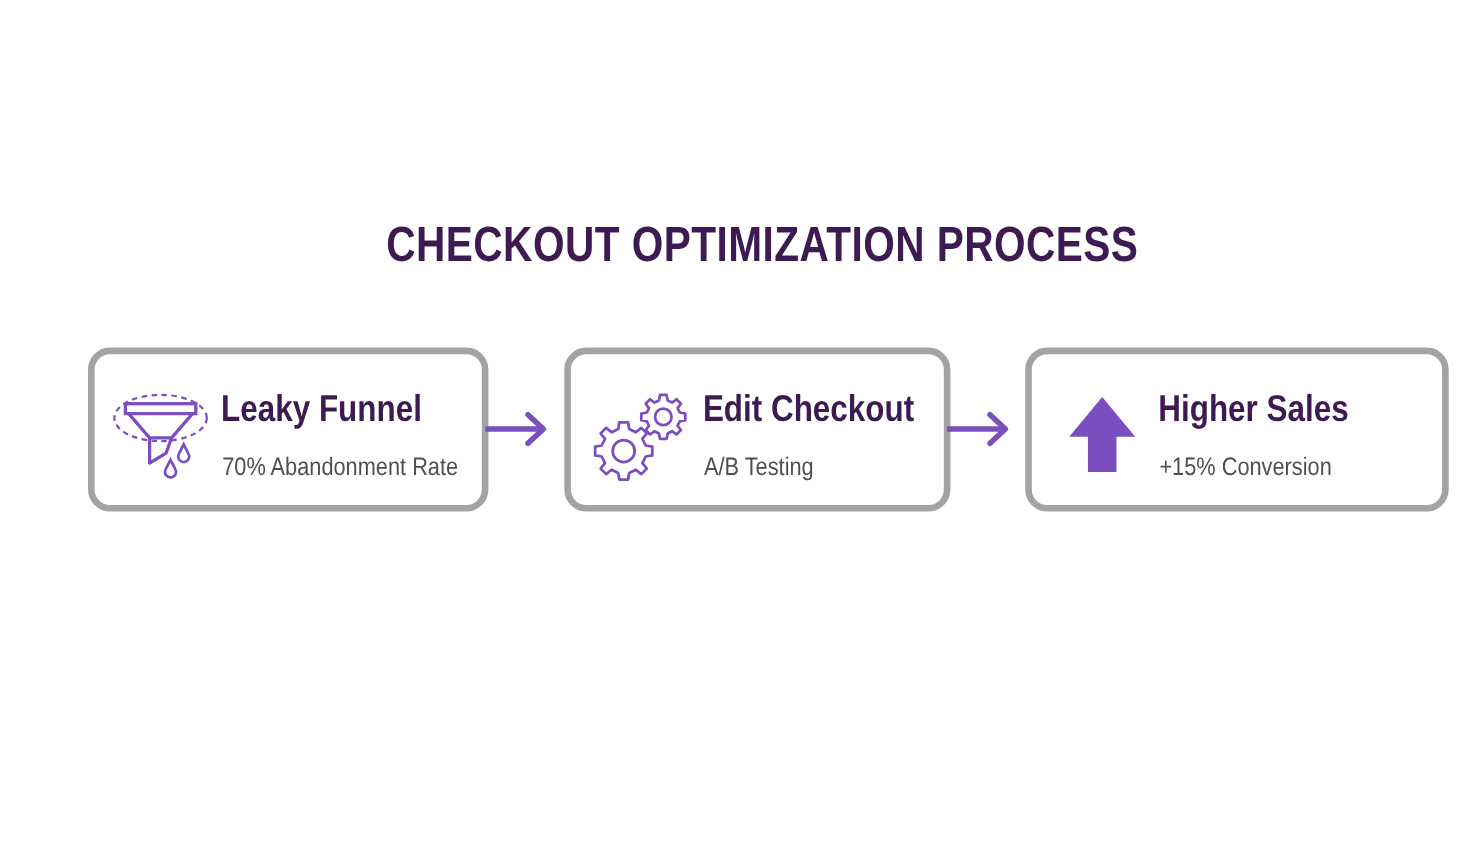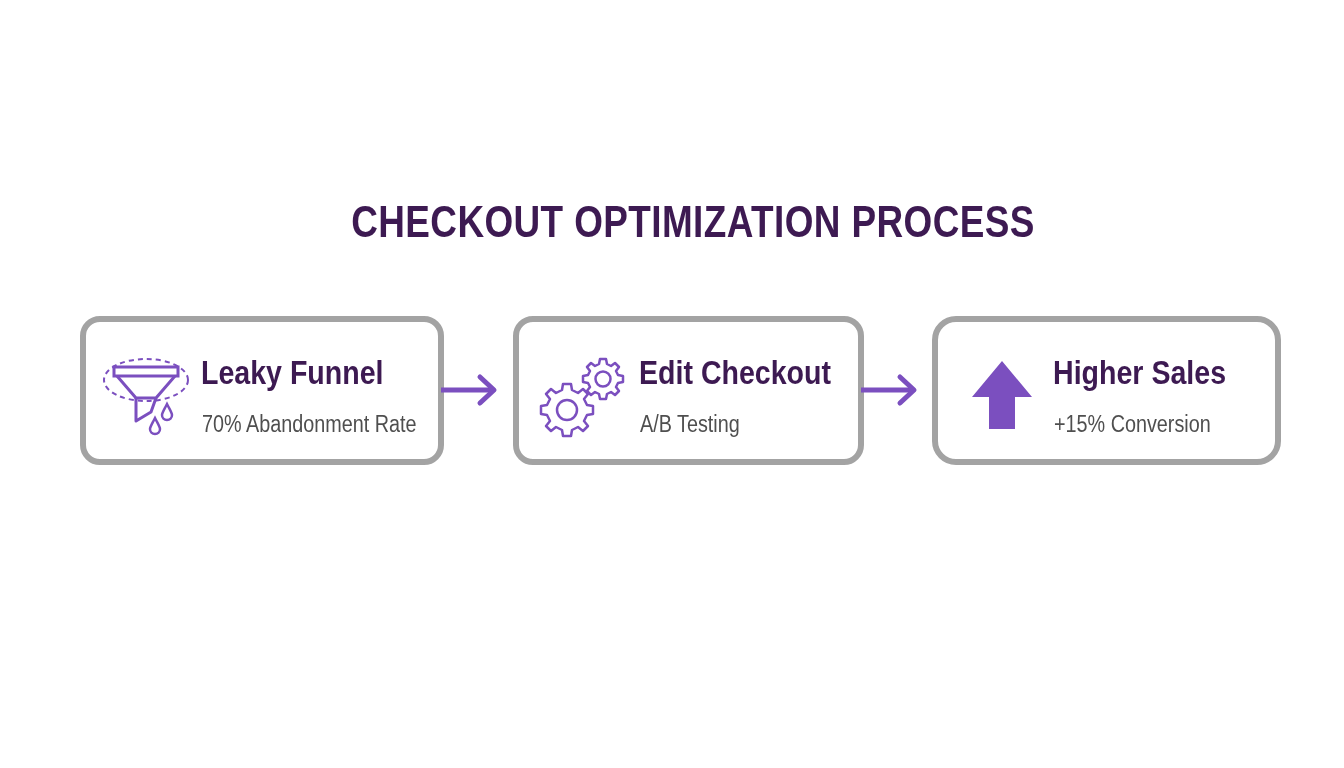--- a/index.html
+++ b/index.html
@@ -108,19 +108,19 @@
   </svg>
   <div class="step-title" style="left:120px;">Edit Checkout</div>
   <div class="step-subtitle" style="left:121px;">A/B Testing</div>
 </div>
 
 <svg class="connector" style="left:861px; top:373px;" width="58" height="34" viewBox="0 0 58 34">
   <line x1="0" y1="17" x2="52" y2="17" stroke="#7b4fbf" stroke-width="5"></line>
   <polyline points="39,4 53,17 39,30" fill="none" stroke="#7b4fbf" stroke-width="5" stroke-linecap="round" stroke-linejoin="round"></polyline>
 </svg>
 
-<div class="step-box" style="left:932px; width:349px;border-radius:24px;">
+<div class="step-box" style="left:932px; width:385px;">
   <svg class="step-icon" style="left:33px; top:38px;" width="62" height="70" viewBox="0 0 62 70">
     <polygon points="31,1 61,37 44,37 44,69 18,69 18,37 1,37" fill="#7b4fbf"></polygon>
   </svg>
   <div class="step-title" style="left:115px;">Higher Sales</div>
   <div class="step-subtitle" style="left:116px;">+15% Conversion</div>
 </div>
 
 </body></html>

